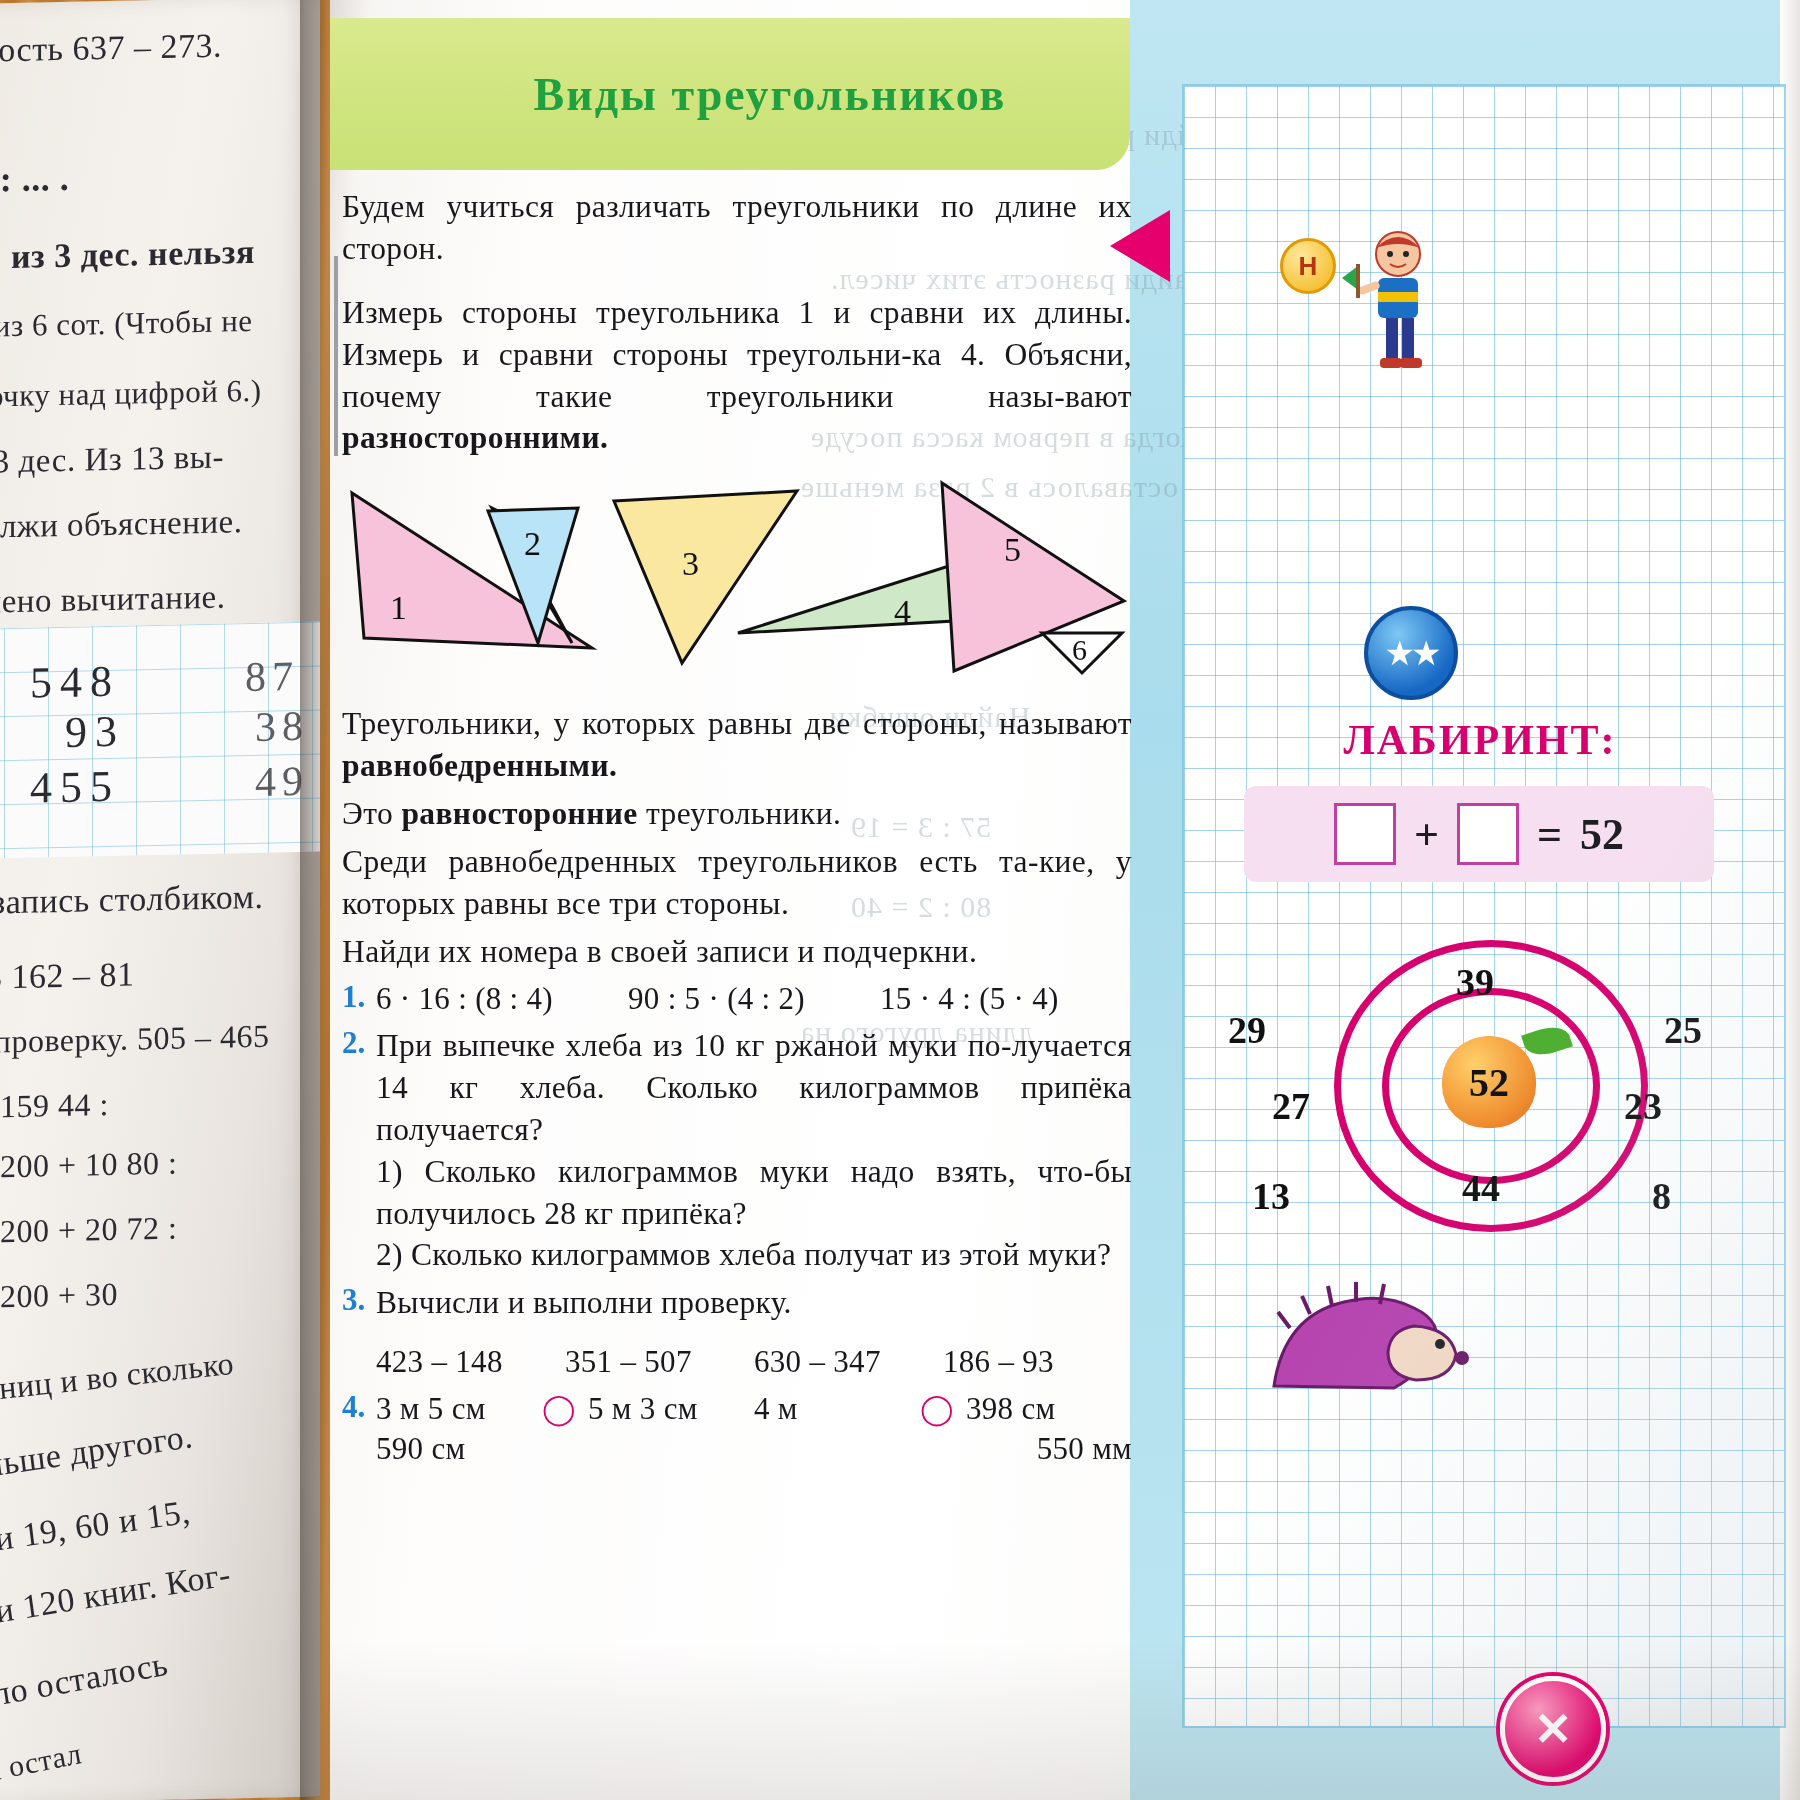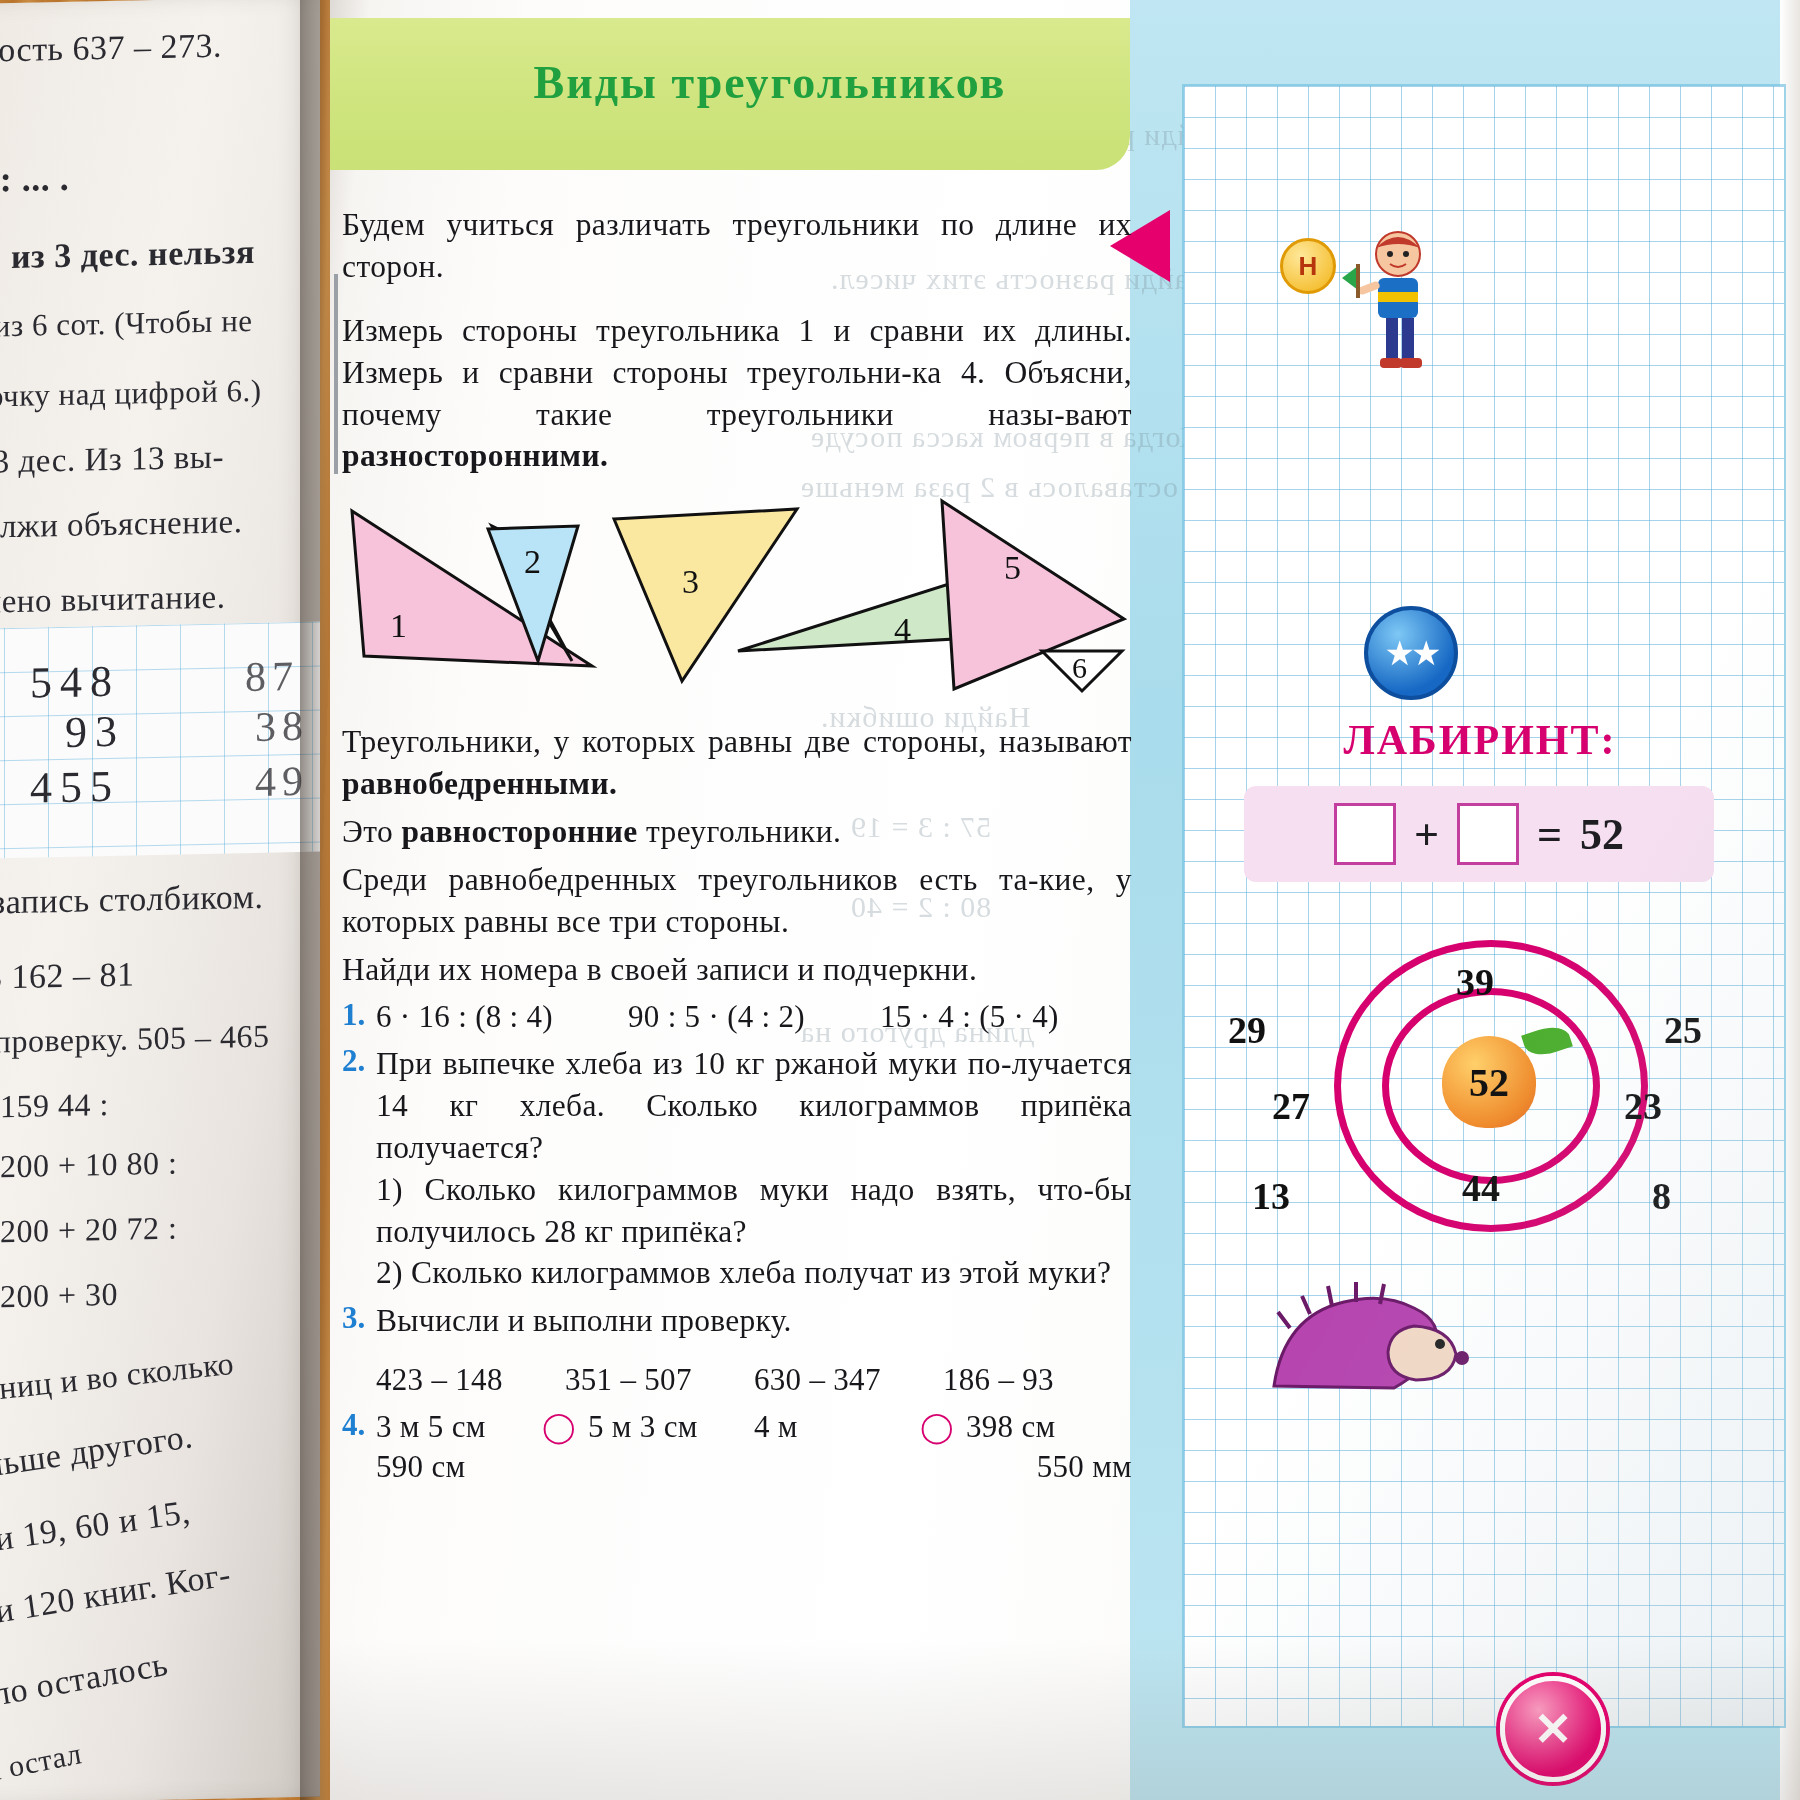--- a/index.html
+++ b/index.html
@@ -49,35 +49,35 @@
     background:linear-gradient(90deg,#ffffff,#e6e2de);
   }
 
   
   .header-band{
     position:absolute;left:0px;top:18px;width:800px;height:152px;
     background:linear-gradient(180deg,#d9ea8e,#cfe47e 55%,#c9e176);
     border-bottom-right-radius:34px;
   }
   .header-title{
-    position:absolute;left:130px;top:56px;width:620px;
+    position:absolute;left:130px;top:68px;width:620px;
     text-align:center;color:#20a03f;font-weight:bold;font-size:46px;
     letter-spacing:2px;font-family:"Liberation Serif", serif;
   }
 
   
   .arrow{
     position:absolute;left:780px;top:210px;width:0;height:0;
     border-top:36px solid transparent;border-bottom:36px solid transparent;
     border-right:60px solid #e5006d;
   }
 
   
   .content{
-    position:absolute;left:12px;top:188px;width:790px;
+    position:absolute;left:12px;top:170px;width:790px;
     font-family:"Liberation Serif", serif;color:#18181c;
   }
   .para{font-size:31.5px;line-height:1.33;text-align:justify;margin:0 0 6px 0;letter-spacing:.4px;}
   .para b{font-weight:bold;}
   .vbar{position:absolute;left:-8px;top:86px;width:4px;height:200px;background:#9aa0a6;}
 
   
   .tri-wrap{position:relative;width:790px;height:220px;margin:14px 0 10px 0;}
   .tri-num{
     position:absolute;font-family:"Liberation Serif", serif;font-size:34px;color:#111;

